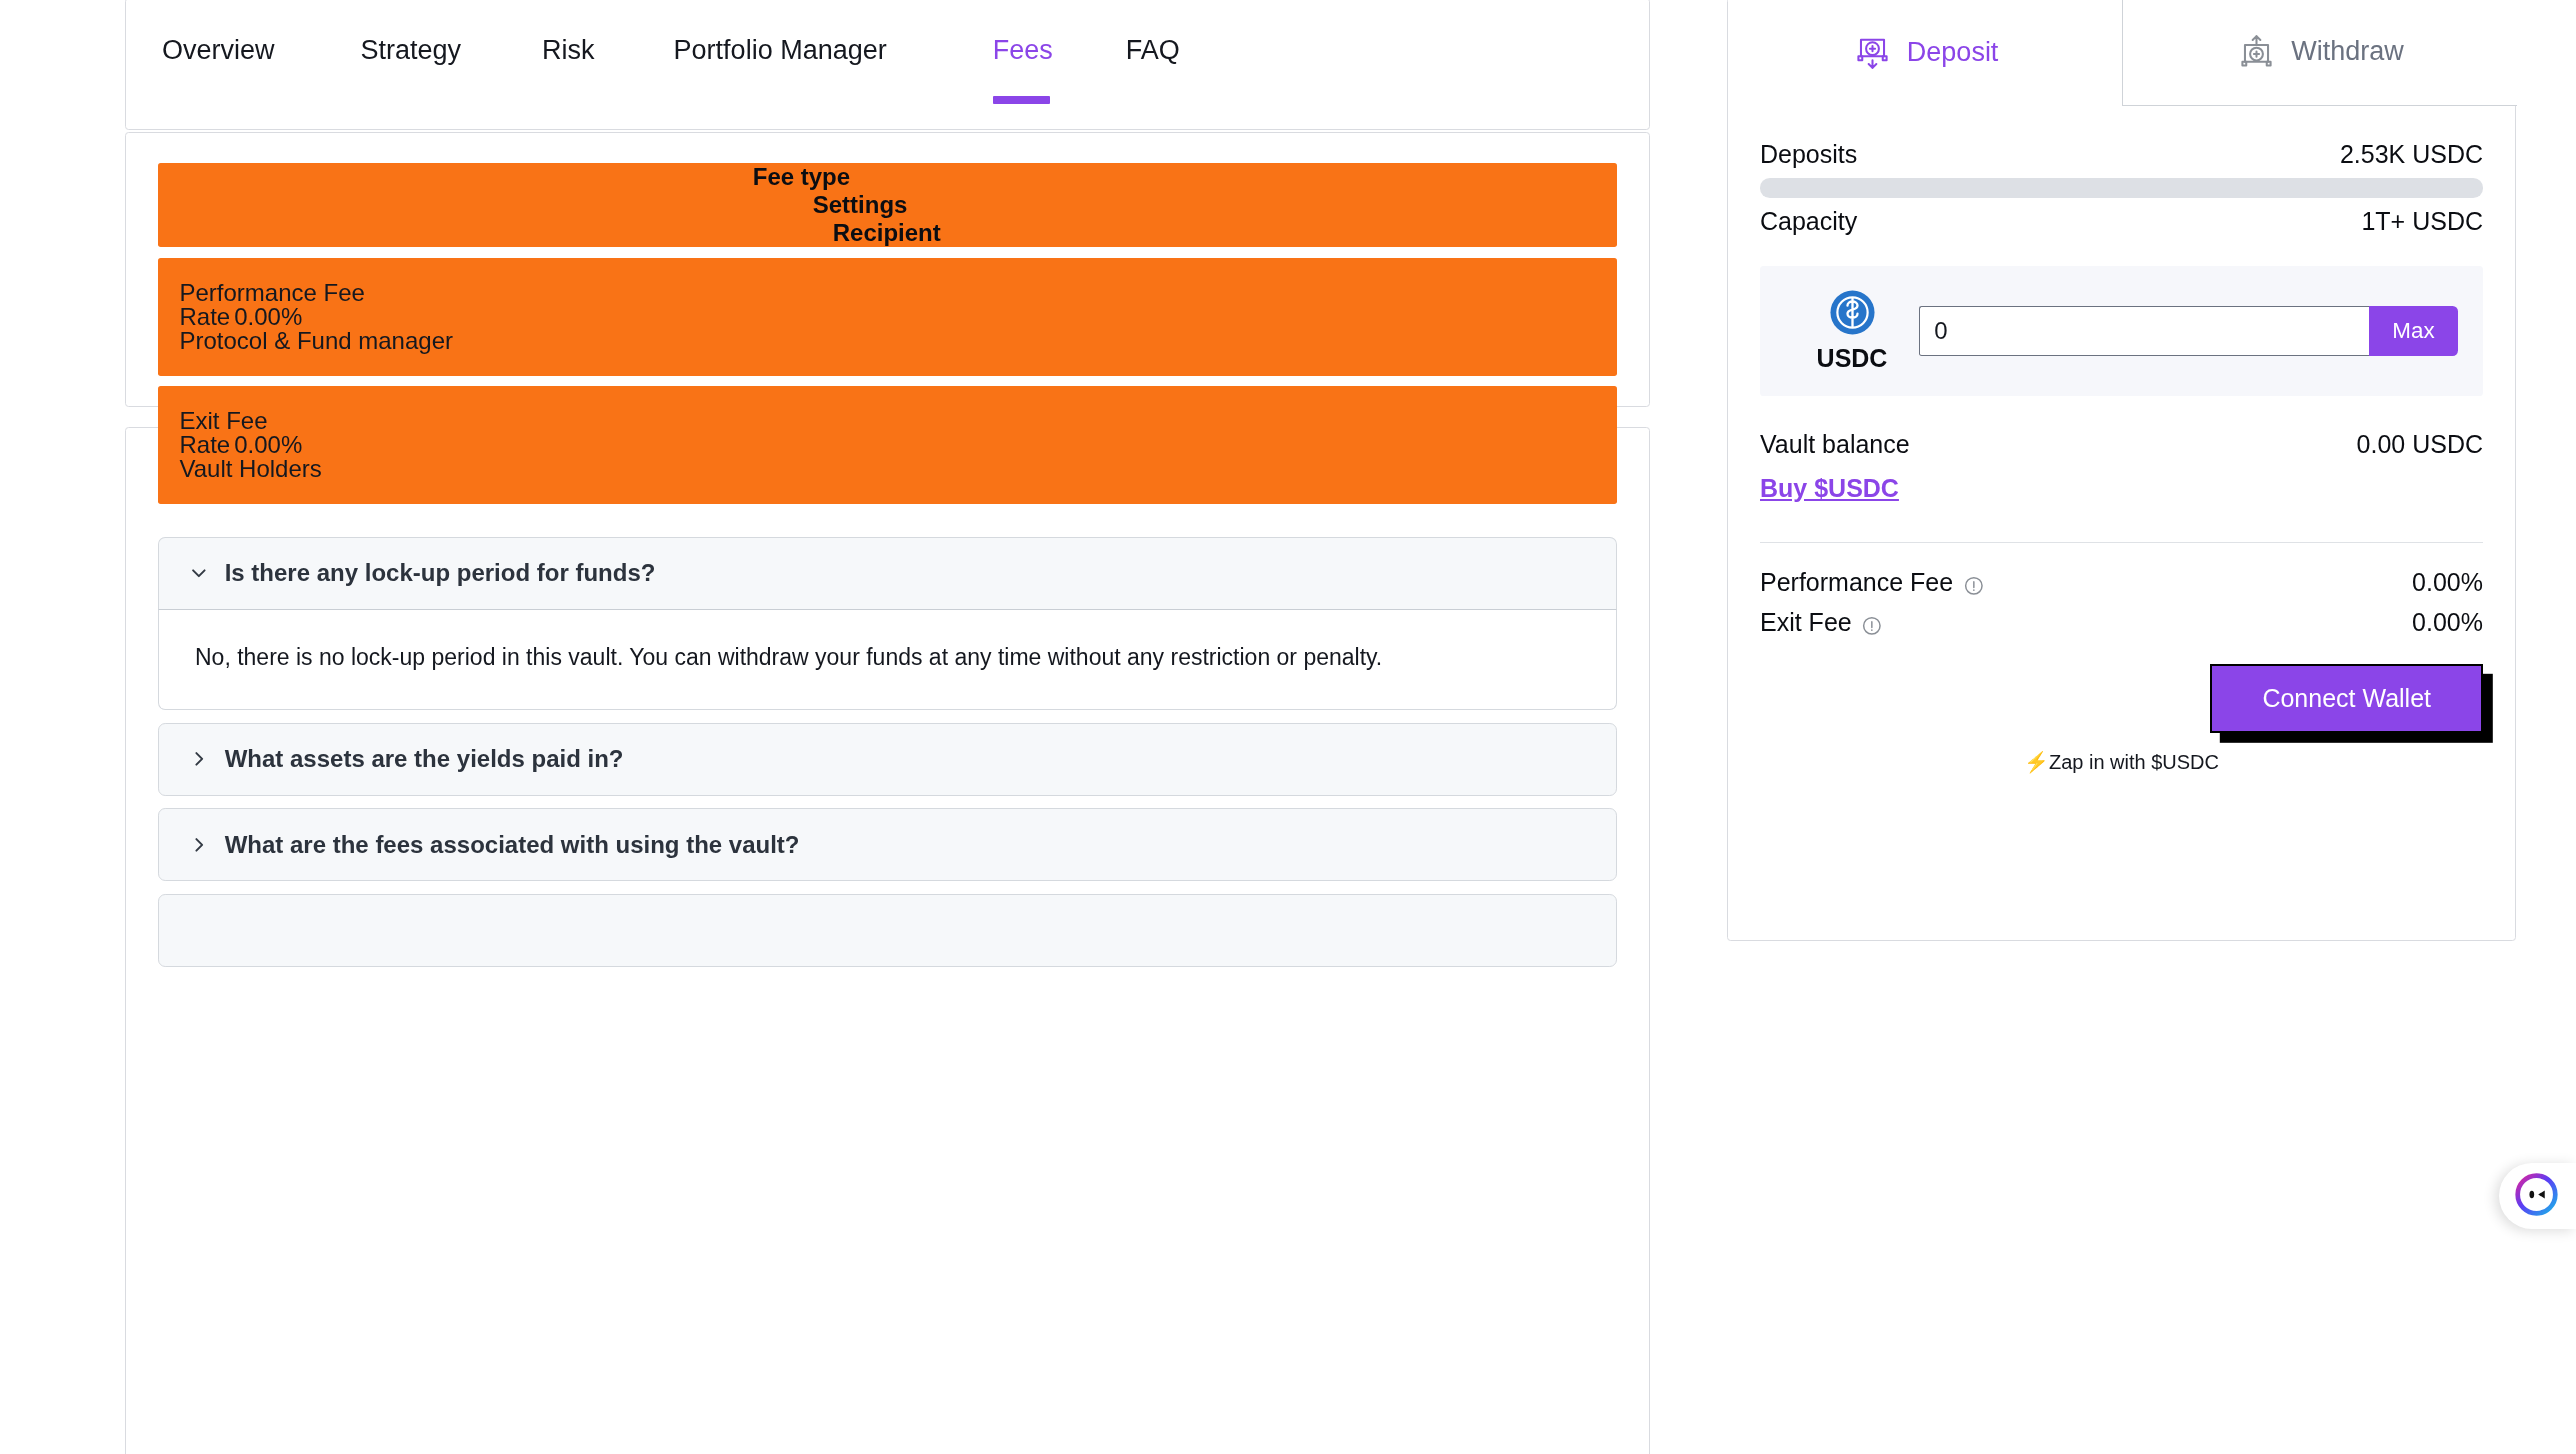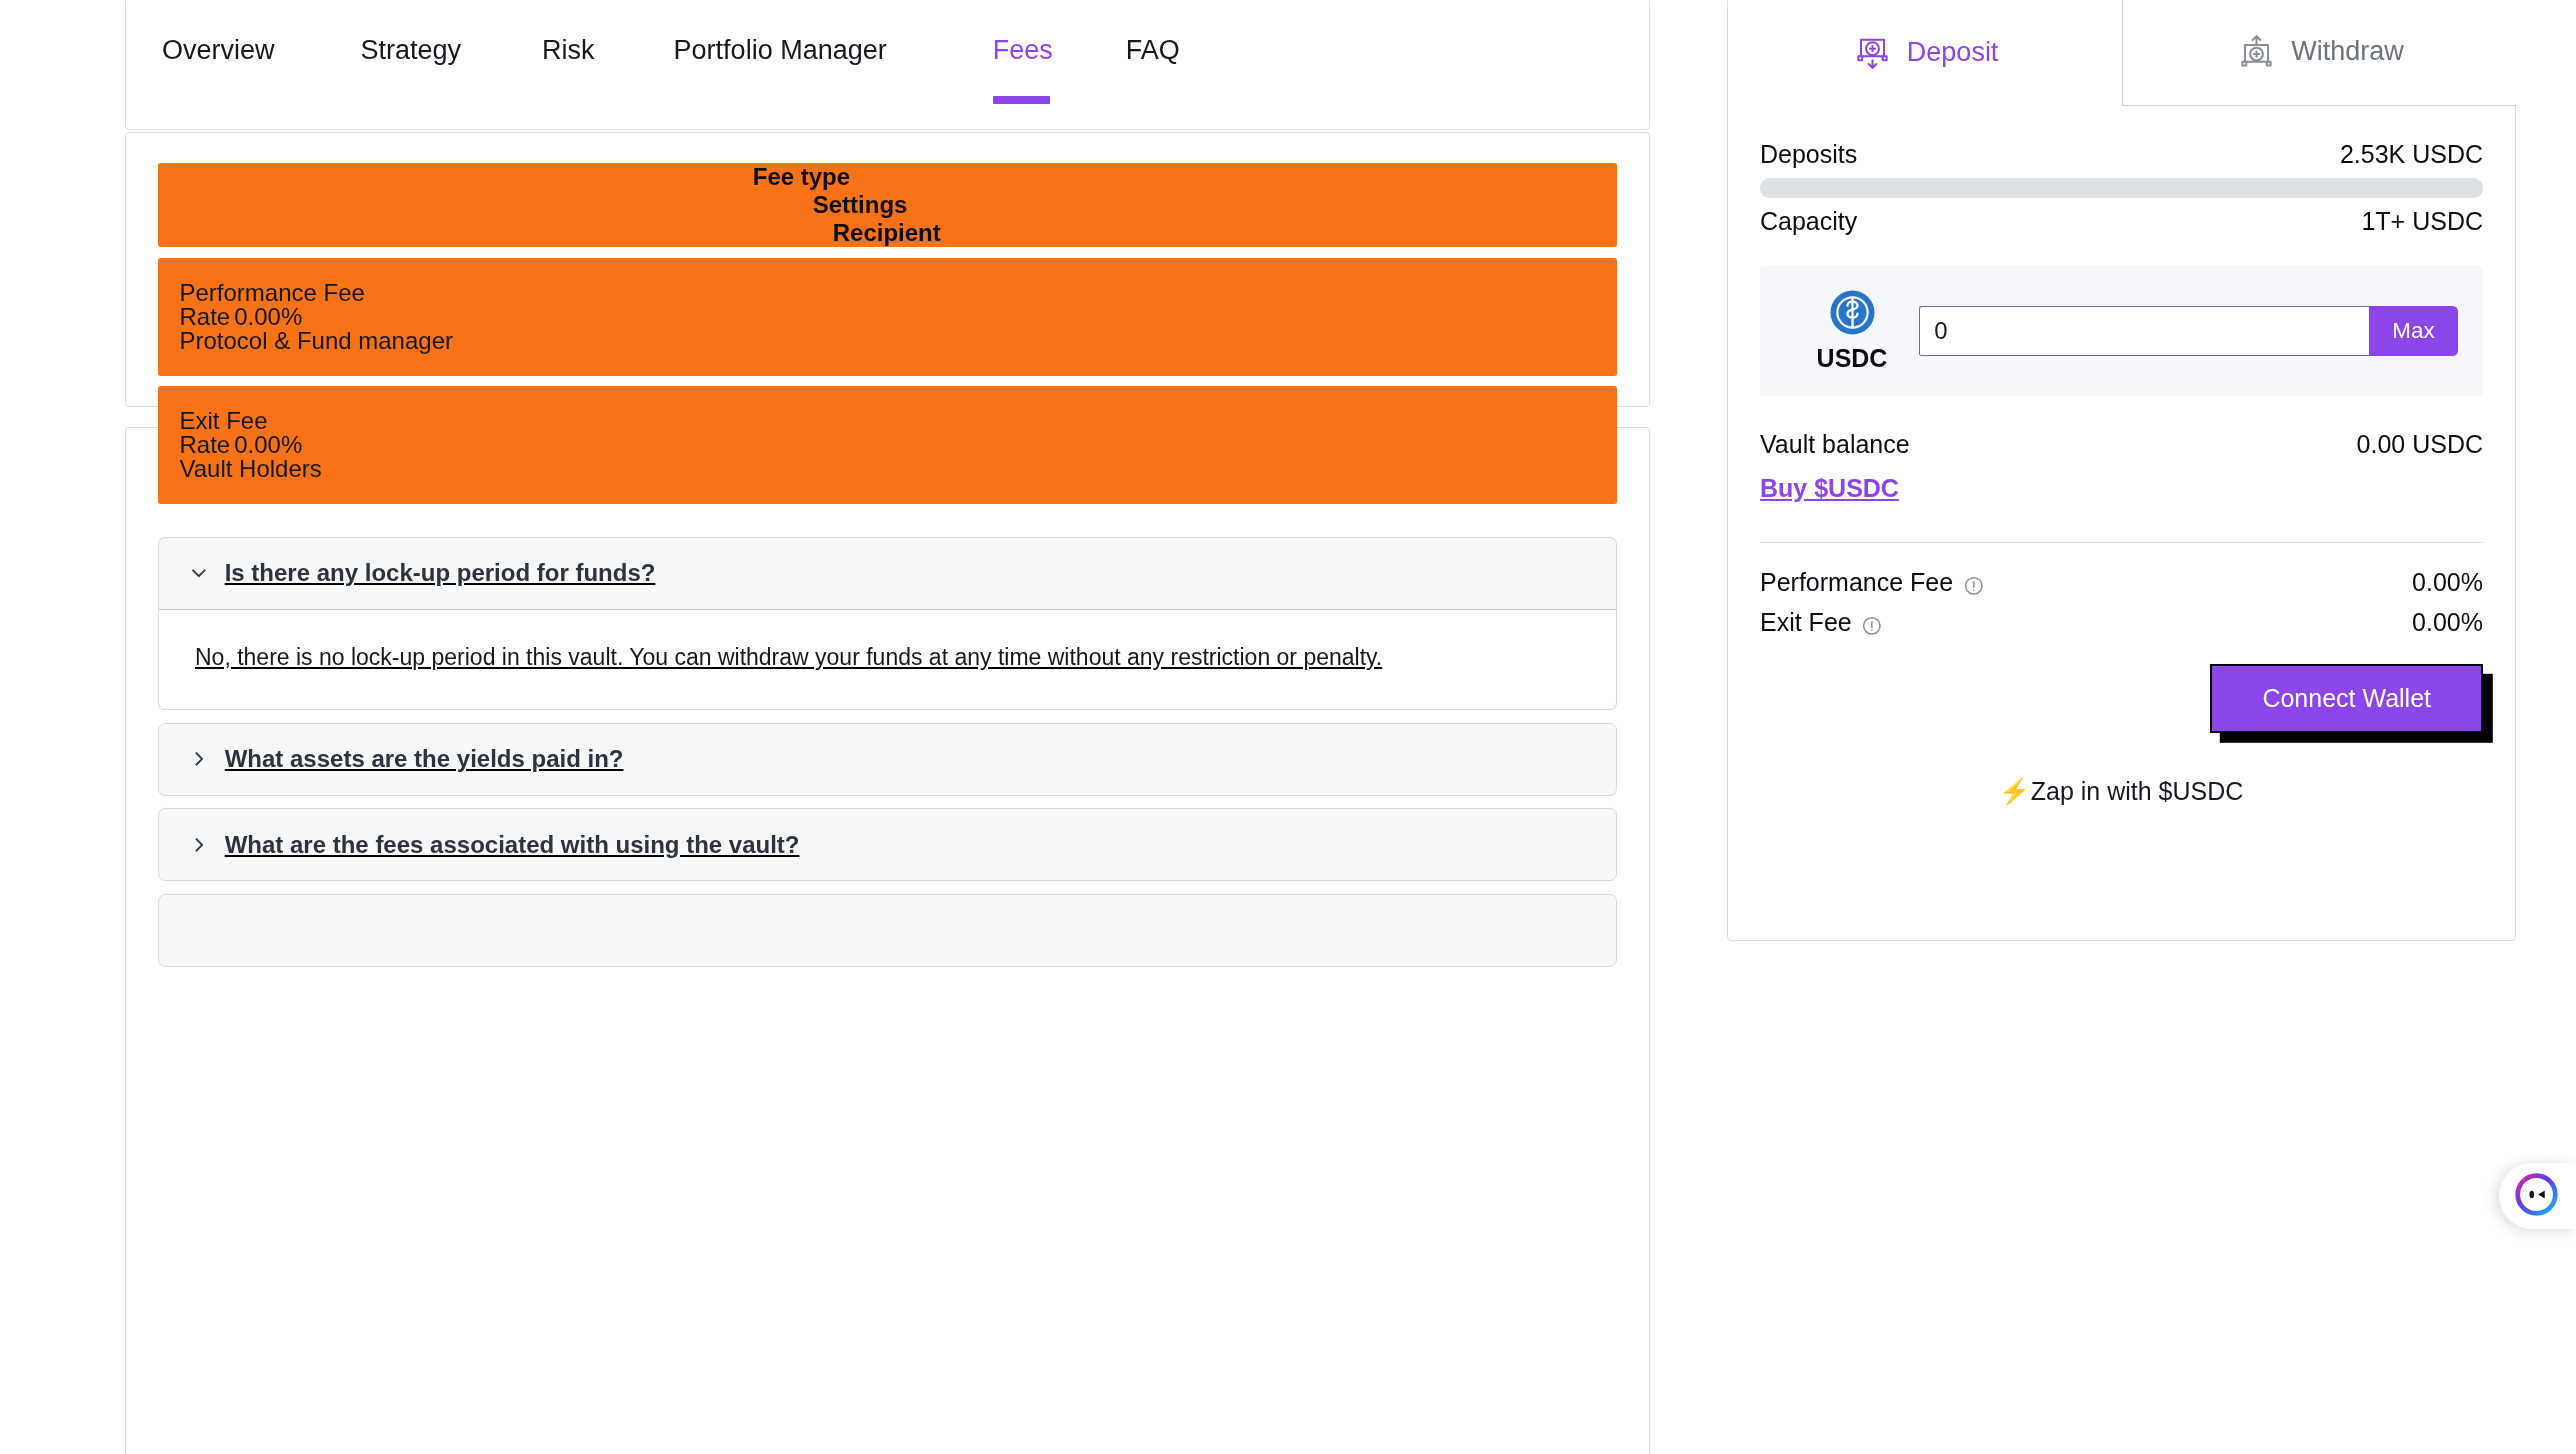--- a/index.html
+++ b/index.html
@@ -73,21 +73,21 @@
   
   .faq-card {
     margin-top: 19.7px;
     padding: 0 32px 0 32px;
     height: 1073px;
   }
   .faq-title {
     font-size: 30px; color: #8b45e8;
     padding: 36px 0 0 19.7px;
   }
-  .faq-list { margin-top: 39px; text-decoration: underline; }
+  .faq-list { margin-top: 39px; }
   .faq-item {
     background: #f6f8fa;
     border: 1.8px solid #d5d9de;
     border-radius: 7.2px;
     padding: 0 30px;
     height: 73px;
     display: flex; align-items: center; gap: 16px;
     cursor: pointer;
   }
   .faq-item + .faq-item, .faq-answer + .faq-item { margin-top: 12.5px; }
@@ -191,22 +191,22 @@
   .connect-btn {
     background: #8b45e8; color: #fff;
     border: 2.7px solid #000;
     box-shadow: 9.8px 9.8px 0 0 #000;
     font-size: 25px;
     padding: 18px 50px;
     cursor: pointer;
     font-family: "Liberation Sans", sans-serif;
   }
   .zap-row {
-    text-align: center; font-size: 25px; color: #15181f;
-    margin-top: 44px;
+    text-align: center; font-size: 20px; color: #15181f;
+    margin-top: 17px;
   }
 
   
   .chat-widget {
     position: absolute; right: 0px; top: 1163px;
     width: 77px; height: 66px;
     background: #fff;
     border-radius: 34px 0 0 34px;
     box-shadow: -3.6px 1.8px 12.5px rgba(0,0,0,.14);
     display: flex; align-items: center; padding-left: 14.3px;

